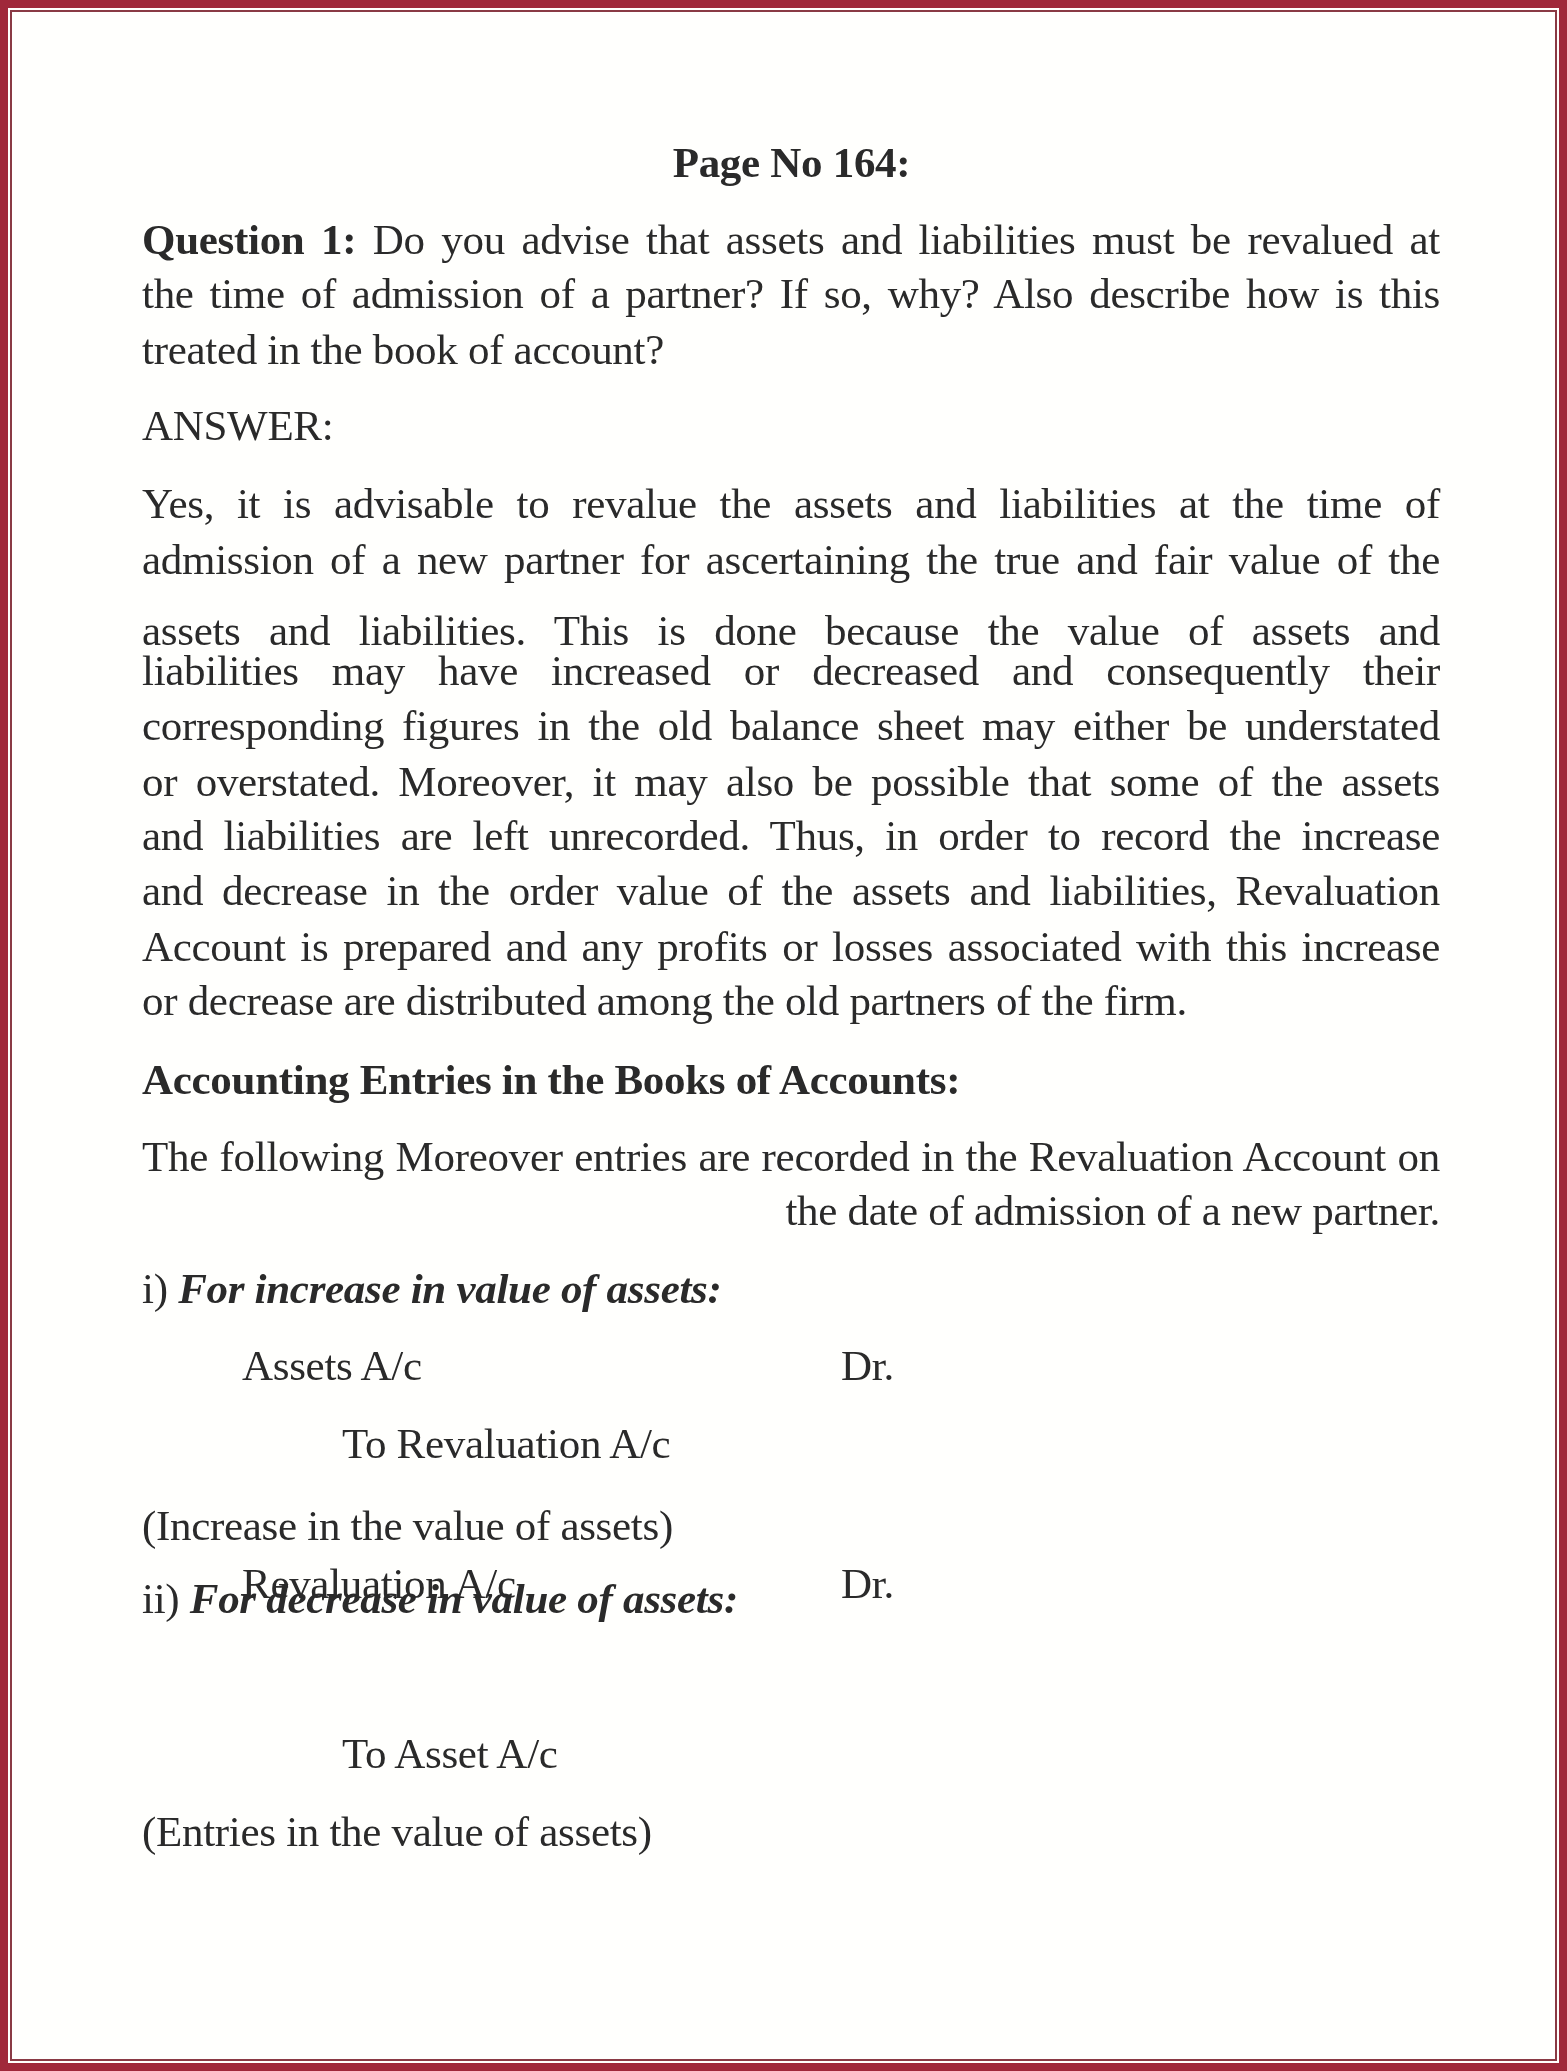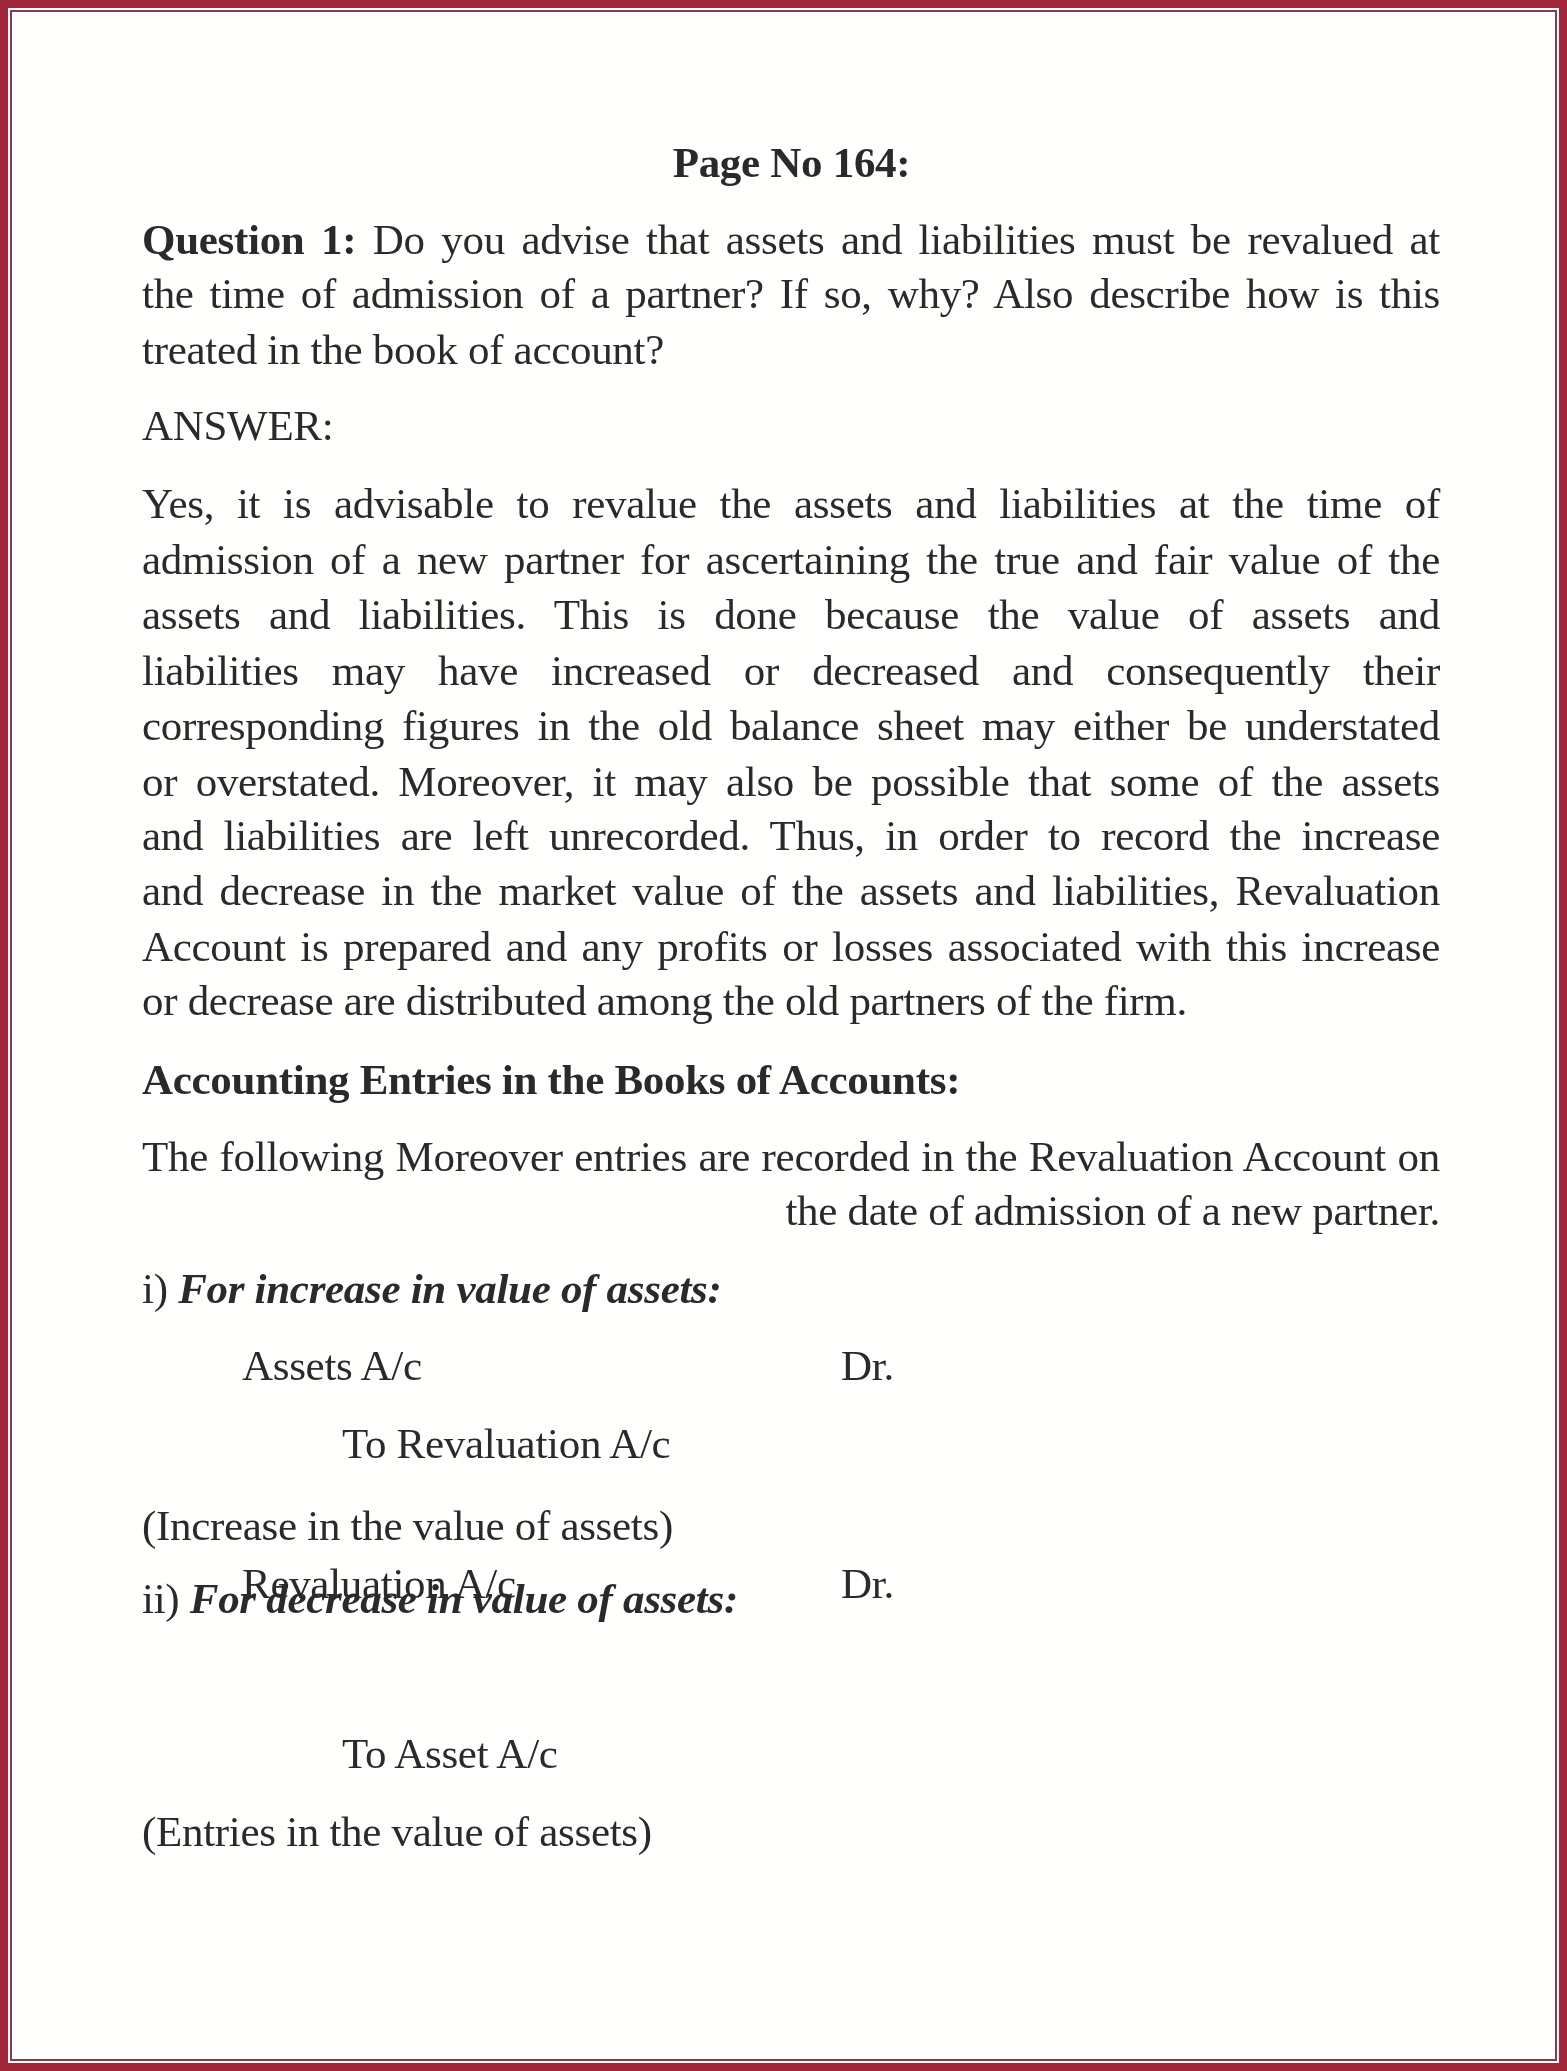--- a/index.html
+++ b/index.html
@@ -26,26 +26,26 @@
 <div class="line title" style="top:135px;">Page No 164:</div>
 
 <div class="line just" style="top:212px;"><span class="bold">Question 1:</span> <span>Do you advise that assets and liabilities must be revalued at</span></div>
 <div class="line just" style="top:266px;">the time of admission of a partner? If so, why? Also describe how is this</div>
 <div class="line" style="top:322px;">treated in the book of account?</div>
 
 <div class="line" style="top:398px;">ANSWER:</div>
 
 <div class="line just" style="top:476px;">Yes, it is advisable to revalue the assets and liabilities at the time of</div>
 <div class="line just" style="top:532px;">admission of a new partner for ascertaining the true and fair value of the</div>
-<div class="line just" style="top:587px;">assets and liabilities. This is done because the value of assets and</div>
+<div class="line just" style="top:603px;">assets and liabilities. This is done because the value of assets and</div>
 <div class="line just" style="top:643px;">liabilities may have increased or decreased and consequently their</div>
 <div class="line just" style="top:698px;">corresponding figures in the old balance sheet may either be understated</div>
 <div class="line just" style="top:754px;">or overstated. Moreover, it may also be possible that some of the assets</div>
 <div class="line just" style="top:808px;">and liabilities are left unrecorded. Thus, in order to record the increase</div>
-<div class="line just" style="top:863px;">and decrease in the market value of the assets and liabilities, Revaluation</div>
+<div class="line just" style="top:863px;">and decrease in the order value of the assets and liabilities, Revaluation</div>
 <div class="line just" style="top:919px;">Account is prepared and any profits or losses associated with this increase</div>
 <div class="line" style="top:973px;">or decrease are distributed among the old partners of the firm.</div>
 
 <div class="line bold" style="top:1052px;">Accounting Entries in the Books of Accounts:</div>
 <div class="line just" style="top:1129px;">The following Moreover entries are recorded in the Revaluation Account on</div>
 <div class="line" style="top:1183px;text-align:right;">the date of admission of a new partner.</div>
 
 <div class="line" style="top:1261px;"><span>i)</span> <span class="bi">For increase in value of assets:</span></div>
 <div class="line" style="top:1338px; left:234px; width:800px;"><span>Assets A/c</span><span class="dr">Dr.</span></div>
 <div class="line" style="top:1416px; left:334px; width:800px;">To Revaluation A/c</div>

